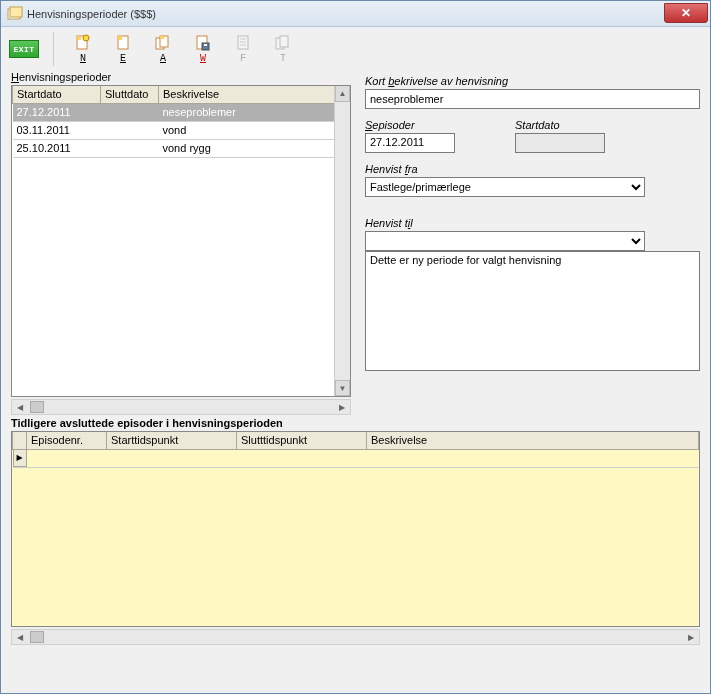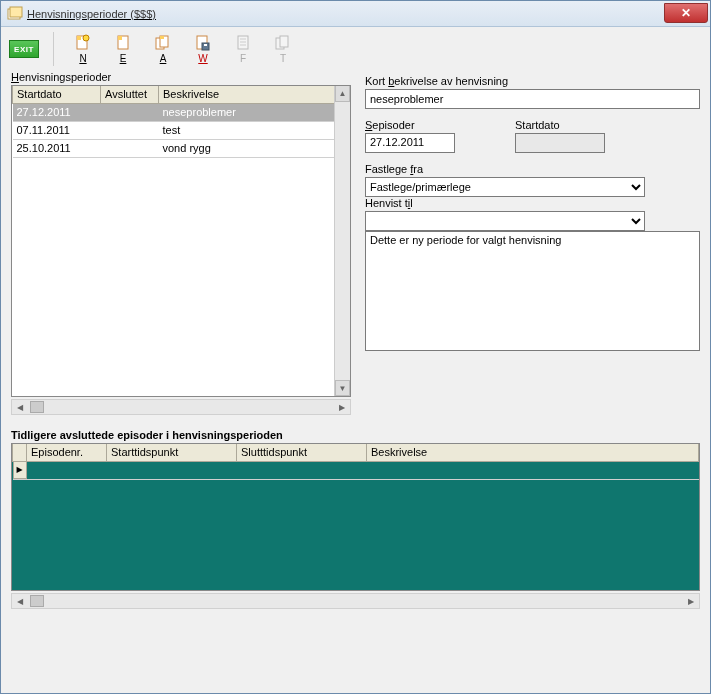--- a/index.html
+++ b/index.html
@@ -19,21 +19,20 @@
     background: #f0f0f0;
     border: 1px solid #6b8aab;
   }
   .titlebar {
     height: 26px;
     background: linear-gradient(#e8eef6, #d8e4f0);
     display: flex;
     align-items: center;
     padding-left: 6px;
     border-bottom: 1px solid #b0c4d8;
-    text-decoration: underline;
   }
   .titlebar .icon {
     width: 16px; height: 16px;
     margin-right: 4px;
     display:inline-block;
   }
   .titlebar .title {
     color: #333;
   }
   .close-btn {
@@ -49,20 +48,21 @@
     font-weight: bold;
     font-size: 12px;
   }
   .toolbar {
     height: 44px;
     display: flex;
     align-items: center;
     padding: 4px 8px;
     gap: 10px;
     background: #f0f0f0;
+    font-family: Liberation Mono, monospace;
   }
   .tool-btn {
     display:flex; flex-direction:column; align-items:center;
     width: 30px; padding: 2px;
     cursor: pointer;
   }
   .tool-btn .ticon { width:18px;height:18px;display:block; }
   .tool-btn .tlbl { font-size:10px; text-decoration: underline; margin-top:1px;}
   .tool-btn.disabled .tlbl { color:#aaa; text-decoration:none;}
   .vsep { width:1px; height:34px; background:#ccc; margin:0 4px; }
@@ -134,21 +134,21 @@
     height:16px; background:#e8e8e8;
     margin-top:2px; display:flex; align-items:center;
     border:1px solid #d0d0d0;
   }
   .hscroll .arrow {
     width:16px; height:14px; display:flex;align-items:center;justify-content:center;
     font-size:8px;color:#666;
   }
   .hscroll .thumb { width:14px;height:12px;background:#ccc;border:1px solid #aaa;margin-left:2px;}
   .hscroll .arrow-right{margin-left:auto;}
-  .field-label { margin-bottom:2px; margin-top:4px;}
+  .field-label { margin-bottom:2px; margin-top:4px;font-style:italic;}
   .text-input {
     width: 100%;
     font-family: inherit;
     font-size: 11px;
     border: 1px solid #7a7a7a;
     padding: 2px 4px;
     background: #fff;
     height: 20px;
   }
   .row2 { display:flex; gap: 60px; margin-top:6px;}
@@ -170,25 +170,25 @@
   textarea.notat {
     width: 100%;
     height: 120px;
     resize: none;
     border: 1px solid #7a7a7a;
     font-family: inherit;
     font-size: 11px;
     padding: 2px 4px;
   }
   .bold { font-weight: bold; }
-  .bottom-section { margin-top:14px; }
+  .bottom-section { margin-top:2px; }
   .ep-table-wrap {
     border:1px solid #888;
-    background:#0f766e;
-    height:148px;
+    background:#fef9c3;
+    height:196px;
     position:relative;
     overflow:hidden;
     margin-top:2px;
   }
   .ep-table-wrap table.grid th:first-child { width:14px; }
   .rowmark {
     width:14px;height:17px;background:#ece9d8;border:1px solid #aca899;border-top:none;
     display:flex;align-items:center;justify-content:center;
   }
   .rowmark::after{content:"▶";font-size:8px;color:#000;}
@@ -268,34 +268,34 @@
 
       <div class="left-pane">
         <div class="section-label">
           <span class="ul-letter">H</span><span>envisningsperioder</span>
         </div>
         <div class="table-wrap">
           <table class="grid">
             <thead>
               <tr>
                 <th style="width:88px">Startdato</th>
-                <th style="width:58px">Avsluttet</th>
+                <th style="width:58px">Sluttdato</th>
                 <th>Beskrivelse</th>
               </tr>
             </thead>
             <tbody>
               <tr class="sel">
                 <td>27.12.2011</td>
                 <td></td>
                 <td>neseproblemer</td>
               </tr>
               <tr>
-                <td>07.11.2011</td>
-                <td></td>
-                <td>test</td>
+                <td>03.11.2011</td>
+                <td></td>
+                <td>vond</td>
               </tr>
               <tr>
                 <td>25.10.2011</td>
                 <td></td>
                 <td>vond rygg</td>
               </tr>
             </tbody>
           </table>
           <div class="vscroll">
             <div class="thumb-up">▲</div>
@@ -322,27 +322,27 @@
             </div>
             <span class="date-box">27.12.2011</span>
           </div>
           <div>
             <div class="field-label">Startdato</div>
             <span class="date-box disabled"></span>
           </div>
         </div>
 
         <div class="field-label" style="margin-top:8px">
-          <span>Fastlege </span><span class="ul-letter">f</span><span>ra</span>
+          <span>Henvist </span><span class="ul-letter">f</span><span>ra</span>
         </div>
         <select class="select">
           <option>Fastlege/primærlege</option>
         </select>
 
-        <div class="field-label" style="margin-top:0">
+        <div class="field-label" style="margin-top:20px">
           <span>Henvist t</span><span class="ul-letter">i</span><span>l</span>
         </div>
         <select class="select">
           <option></option>
         </select>
 
         <textarea class="notat" style="">Dette er ny periode for valgt henvisning</textarea>
       </div>
     </div>
 

